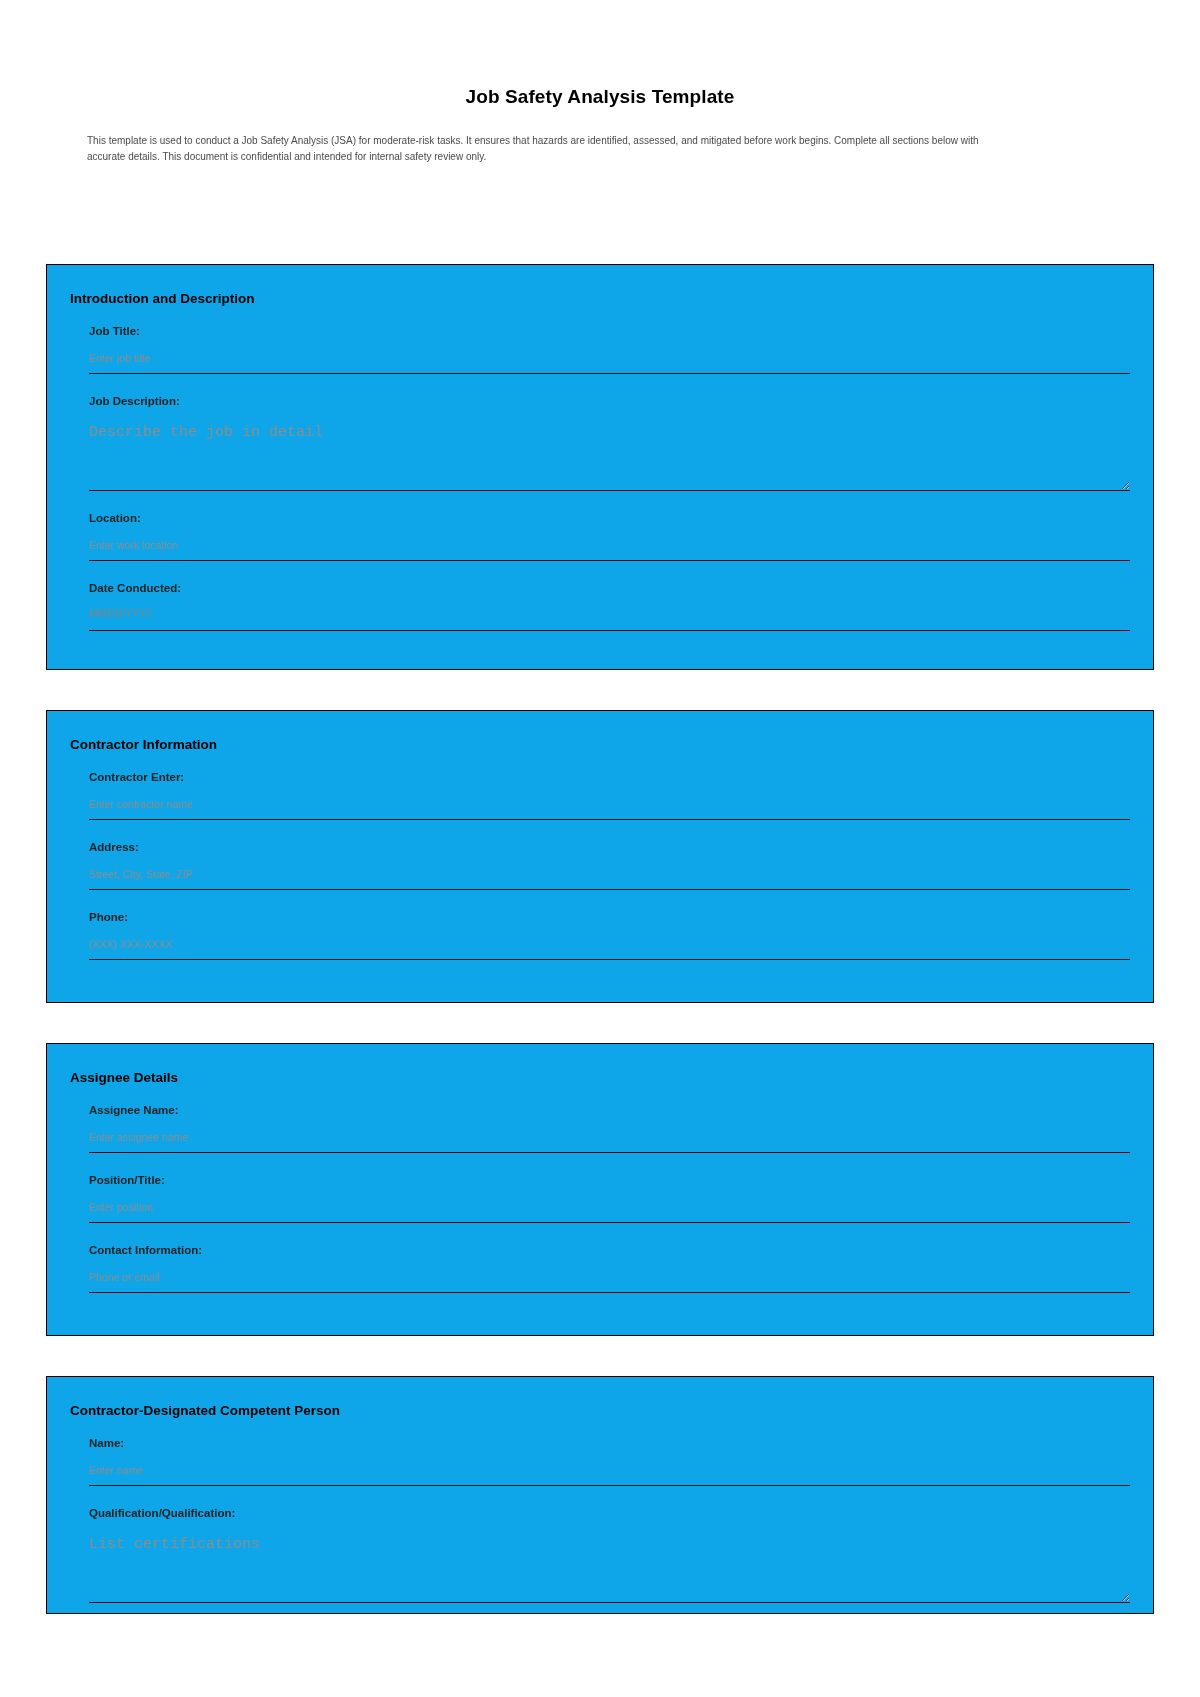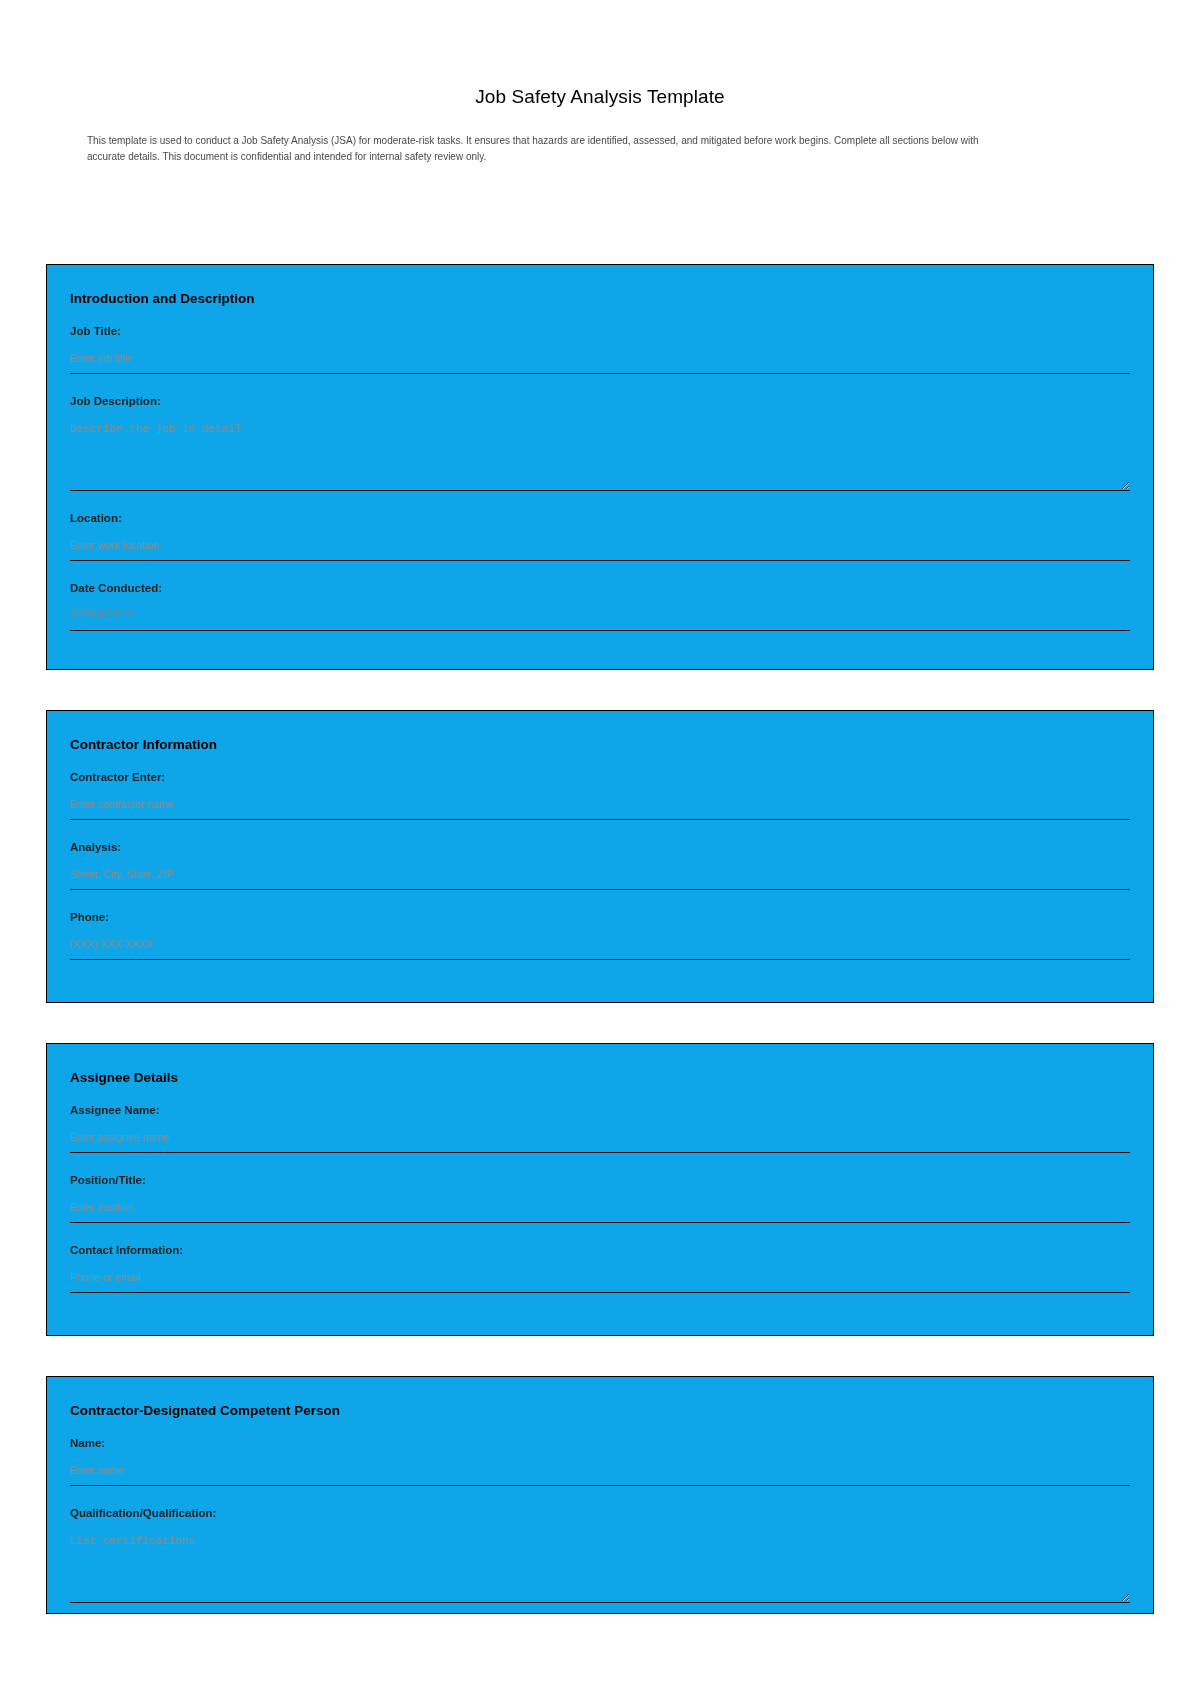--- a/index.html
+++ b/index.html
@@ -21,21 +21,21 @@
     width: 1200px;
     padding: 0;
     margin: 0 auto;
     position: relative;
   }
 
   
   .doc-title {
     text-align: center;
     font-size: 19px;
-    font-weight: normal;
+    font-weight: bold;
     color: #000000;
     margin: 0;
     padding-top: 86px;
     letter-spacing: 0.1px;
     line-height: 1.2;
   }
 
   .doc-intro {
     margin: 0;
     padding: 0;
@@ -65,20 +65,21 @@
   .card-title {
     font-size: 13.5px;
     font-weight: bold;
     color: #000000;
     margin: 0 0 18px 0;
     line-height: 1.2;
   }
 
   .field {
     margin-bottom: 21px;
+    margin-left: 19px;
   }
   .field:last-child {
     margin-bottom: 0;
   }
 
   .field-label {
     display: block;
     font-size: 11.5px;
     font-weight: bold;
     color: #232323;
@@ -114,21 +115,21 @@
   }
 
   .field-textarea {
     display: block;
     width: 100%;
     height: 72px;
     border: none;
     border-bottom: 1.5px solid #111111;
     background: transparent;
     font-family: "Liberation Mono", monospace;
-    font-size: 11px;
+    font-size: 15px;
     color: #1a1a1a;
     padding: 3px 0 6px 0;
     outline: none;
     border-radius: 0;
     resize: vertical;
     overflow: hidden;
     line-height: 1.4;
   }
   .field-textarea::placeholder {
     color: #8d8d8d;
@@ -180,21 +181,21 @@
 
     <section class="card contractor-card">
       <h2 class="card-title">Contractor Information</h2>
 
       <div class="field">
         <label class="field-label">Contractor Enter:</label>
         <input class="field-input" type="text" placeholder="Enter contractor name" style="">
       </div>
 
       <div class="field">
-        <label class="field-label">Analysis:</label>
+        <label class="field-label">Address:</label>
         <input class="field-input" type="text" placeholder="Street, City, State, ZIP" style="">
       </div>
 
       <div class="field">
         <label class="field-label">Phone:</label>
         <input class="field-input" type="text" placeholder="(XXX) XXX-XXXX" style="">
       </div>
     </section>
 
     <section class="card assignee-card">

